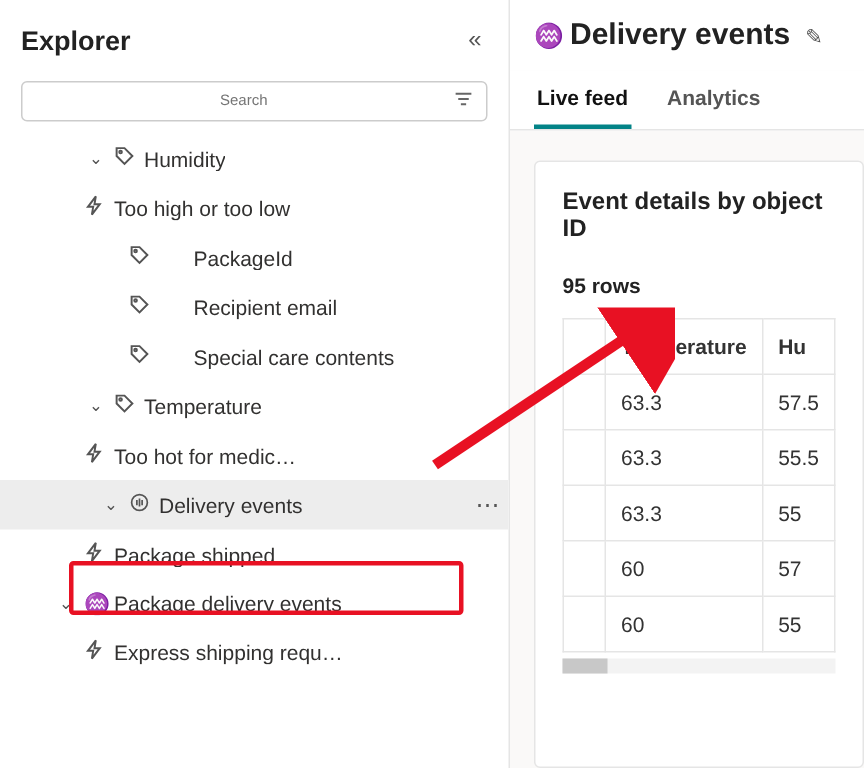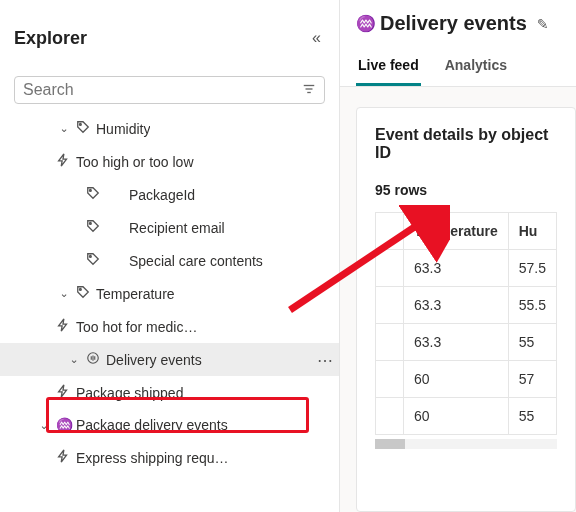--- a/index.html
+++ b/index.html
@@ -1,25 +1,25 @@
 <!DOCTYPE html>
 <html><head>
 <meta charset="utf-8">
 <style>
 * { box-sizing: border-box; margin: 0; padding: 0; font-family: "Segoe UI", -apple-system, sans-serif; }
 body { width: 576px; height: 512px; overflow: hidden; background: #fff; display: flex; position: relative; }
 
 
 .left { width: 340px; border-right: 1px solid #e5e5e5; display: flex; flex-direction: column; }
-.left-header { display: flex; align-items: center; justify-content: space-between; padding: 25px 14px; }
+.left-header { display: flex; align-items: center; justify-content: space-between; padding: 14px 14px; }
 .left-title { font-weight: 600; font-size: 18px; color: #222; }
 .collapse-btn { font-size: 16px; color: #555; cursor: pointer; padding: 4px; }
 .search-wrap { padding: 0 14px 8px 14px; }
 .search-box { display: flex; align-items: center; border: 1px solid #ccc; border-radius: 4px; padding: 4px 8px; }
-.search-box input { flex: 1; border: none; outline: none; font-size: 16px; color: #0c4a6e; background: transparent; }
+.search-box input { flex: 1; border: none; outline: none; font-size: 10px; color: #0c4a6e; background: transparent; text-align: center; }
 .filter-icon { color: #666; font-size: 14px; }
 
 .tree-wrap { flex: 1; overflow-y: auto; font-size: 14px; color: #323130; position: relative; }
 .tree-wrap::-webkit-scrollbar { width: 14px; }
 .tree-wrap::-webkit-scrollbar-thumb { background: #c8c8c8; border-radius: 0; }
 .tree-wrap::-webkit-scrollbar-track { background: #f3f3f3; }
 
 .tree-item { display: flex; align-items: center; gap: 6px; padding: 8px 8px; cursor: pointer; white-space: nowrap; overflow: hidden; text-overflow: ellipsis; }
 .tree-item .chev { width: 12px; text-align: center; color: #555; font-size: 11px; }
 .tree-item .label { overflow: hidden; text-overflow: ellipsis; }

